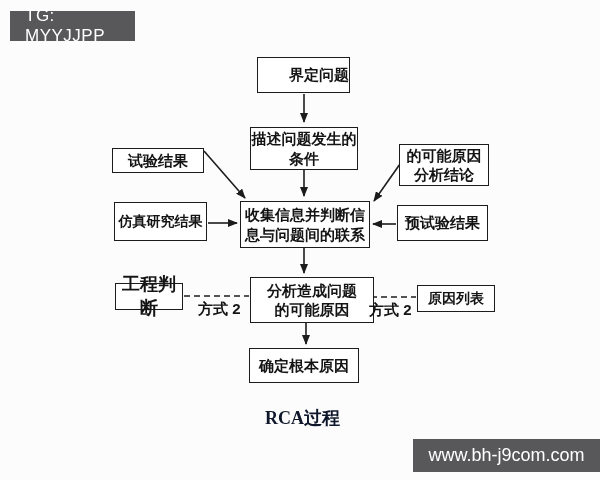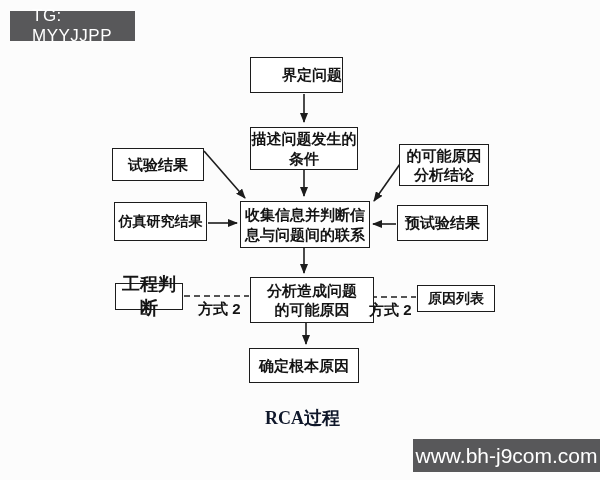--- a/index.html
+++ b/index.html
@@ -4,25 +4,25 @@
 <style>
   html,body { margin:0; padding:0; }
   body { font-family:"Liberation Sans", sans-serif; }
   .stage {
     position:relative; width:600px; height:480px;
     background:#fcfcfc; overflow:hidden;
   }
   .badge {
     position:absolute; left:10px; top:11px; width:125px; height:30px;
     background:#58585a; color:#fff; font-size:17px; letter-spacing:0.5px;
-    display:flex; align-items:center; padding-left:22px; box-sizing:border-box;
+    display:flex; align-items:center; padding-left:15px; box-sizing:border-box;
   }
   .watermark {
     position:absolute; left:413px; top:439px; width:187px; height:33px;
-    background:#58585a; color:#fff; font-size:21px;
+    background:#58585a; color:#fff; font-size:18px;
     display:flex; align-items:center; justify-content:center;
   }
   svg.arrows { position:absolute; left:0; top:0; }
   .node {
     position:absolute; background:#ffffff; border:1.6px solid #1c1c1c;
     display:flex; align-items:center; justify-content:center;
     text-align:center; font-weight:700; color:#141414;
     font-size:15px; line-height:1.3; white-space:pre-line;
     box-sizing:border-box;
   }
@@ -54,26 +54,26 @@
     <line x1="204" y1="151" x2="245" y2="198" stroke="#1c1c1c" stroke-width="1.6" marker-end="url(#ah)"></line>
     <line x1="400" y1="164" x2="374" y2="201" stroke="#1c1c1c" stroke-width="1.6" marker-end="url(#ah)"></line>
     <line x1="208" y1="223" x2="237" y2="223" stroke="#1c1c1c" stroke-width="1.6" marker-end="url(#ah)"></line>
     <line x1="396" y1="224" x2="373" y2="224" stroke="#1c1c1c" stroke-width="1.6" marker-end="url(#ah)"></line>
     <line x1="304" y1="248" x2="304" y2="273" stroke="#1c1c1c" stroke-width="1.6" marker-end="url(#ah)"></line>
     <line x1="306" y1="323" x2="306" y2="344" stroke="#1c1c1c" stroke-width="1.6" marker-end="url(#ah)"></line>
     <line x1="184" y1="296" x2="249" y2="296" stroke="#1c1c1c" stroke-width="1.6" stroke-dasharray="6,4"></line>
     <line x1="361" y1="297" x2="416" y2="297" stroke="#1c1c1c" stroke-width="1.6" stroke-dasharray="6,4"></line>
   </svg>
 
-  <div class="node" style="left:250px; top:57px; width:93px; height:36px;padding-left:31px;">界定问题</div>
+  <div class="node" style="left:257px; top:57px; width:93px; height:36px;padding-left:31px;">界定问题</div>
 
   <div class="node" style="left:250px; top:127px; width:108px; height:43px;">描述问题发生的
 条件</div>
 
-  <div class="node" style="left:112px; top:148px; width:92px; height:33px;">试验结果</div>
+  <div class="node" style="left:112px; top:148px; width:92px; height:25px;">试验结果</div>
 
   <div class="node" style="left:114px; top:202px; width:93px; height:39px; font-size:14px;">仿真研究结果</div>
 
   <div class="node" style="left:399px; top:144px; width:90px; height:42px;">的可能原因
 分析结论</div>
 
   <div class="node" style="left:397px; top:205px; width:91px; height:36px;">预试验结果</div>
 
   <div class="node" style="left:240px; top:201px; width:130px; height:47px;">收集信息并判断信
 息与问题间的联系</div>

